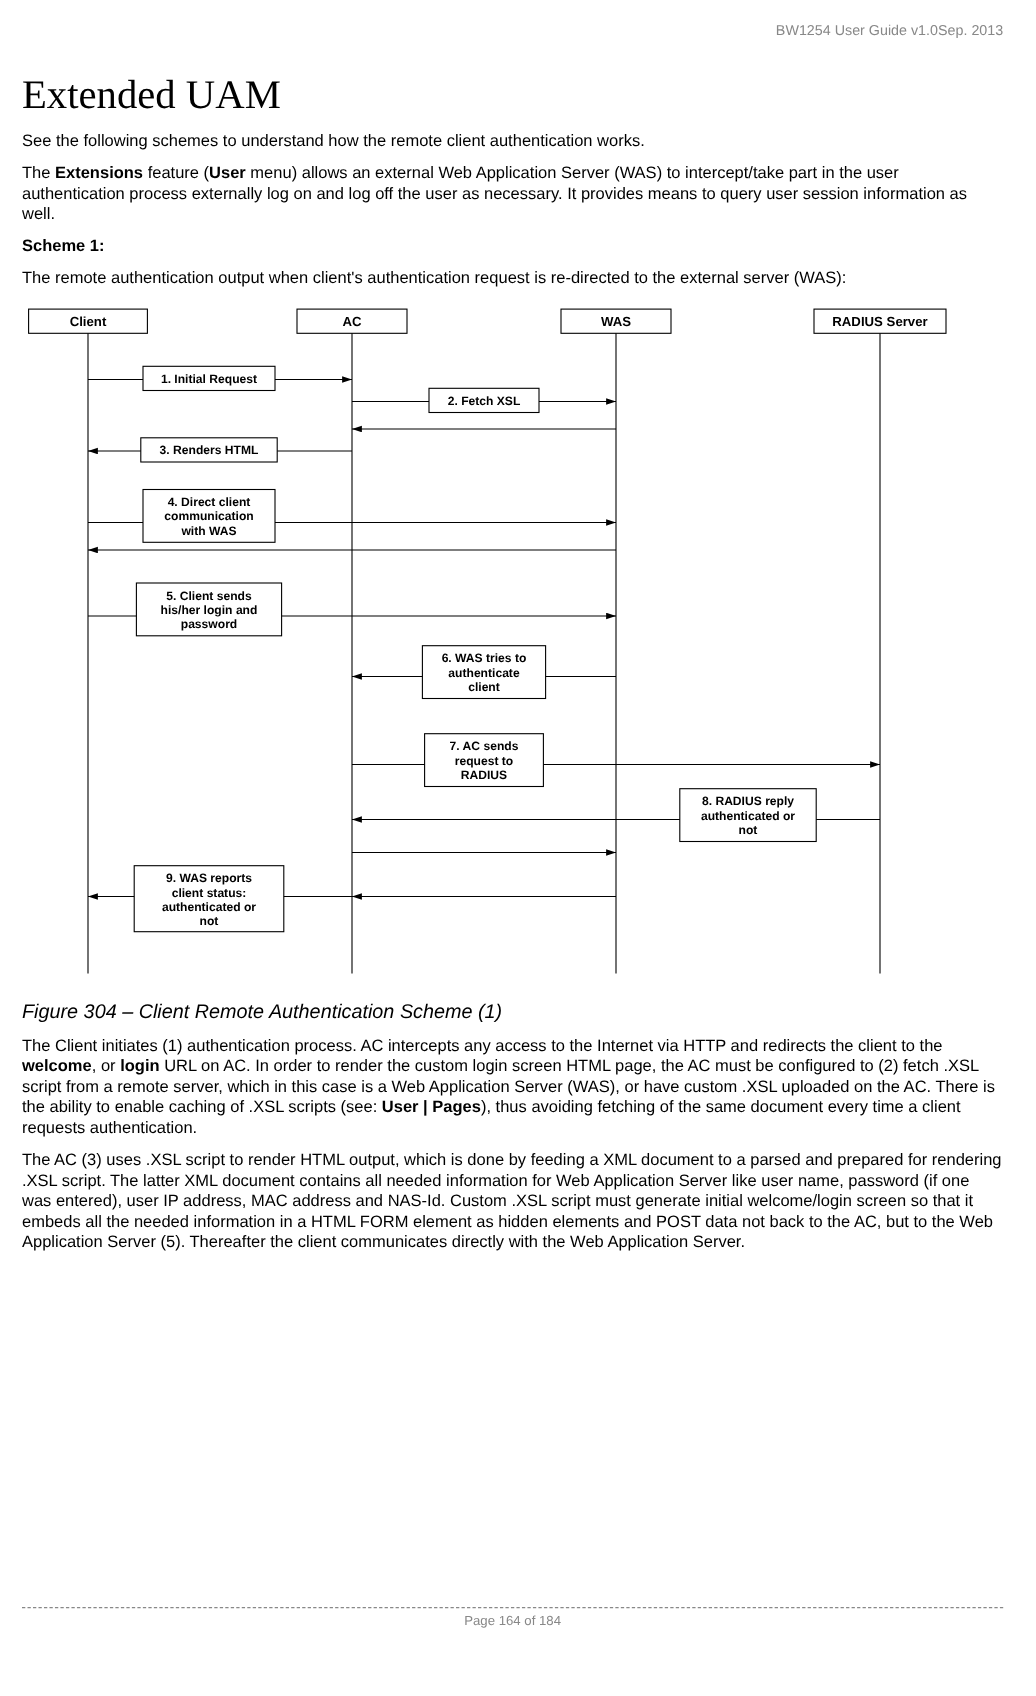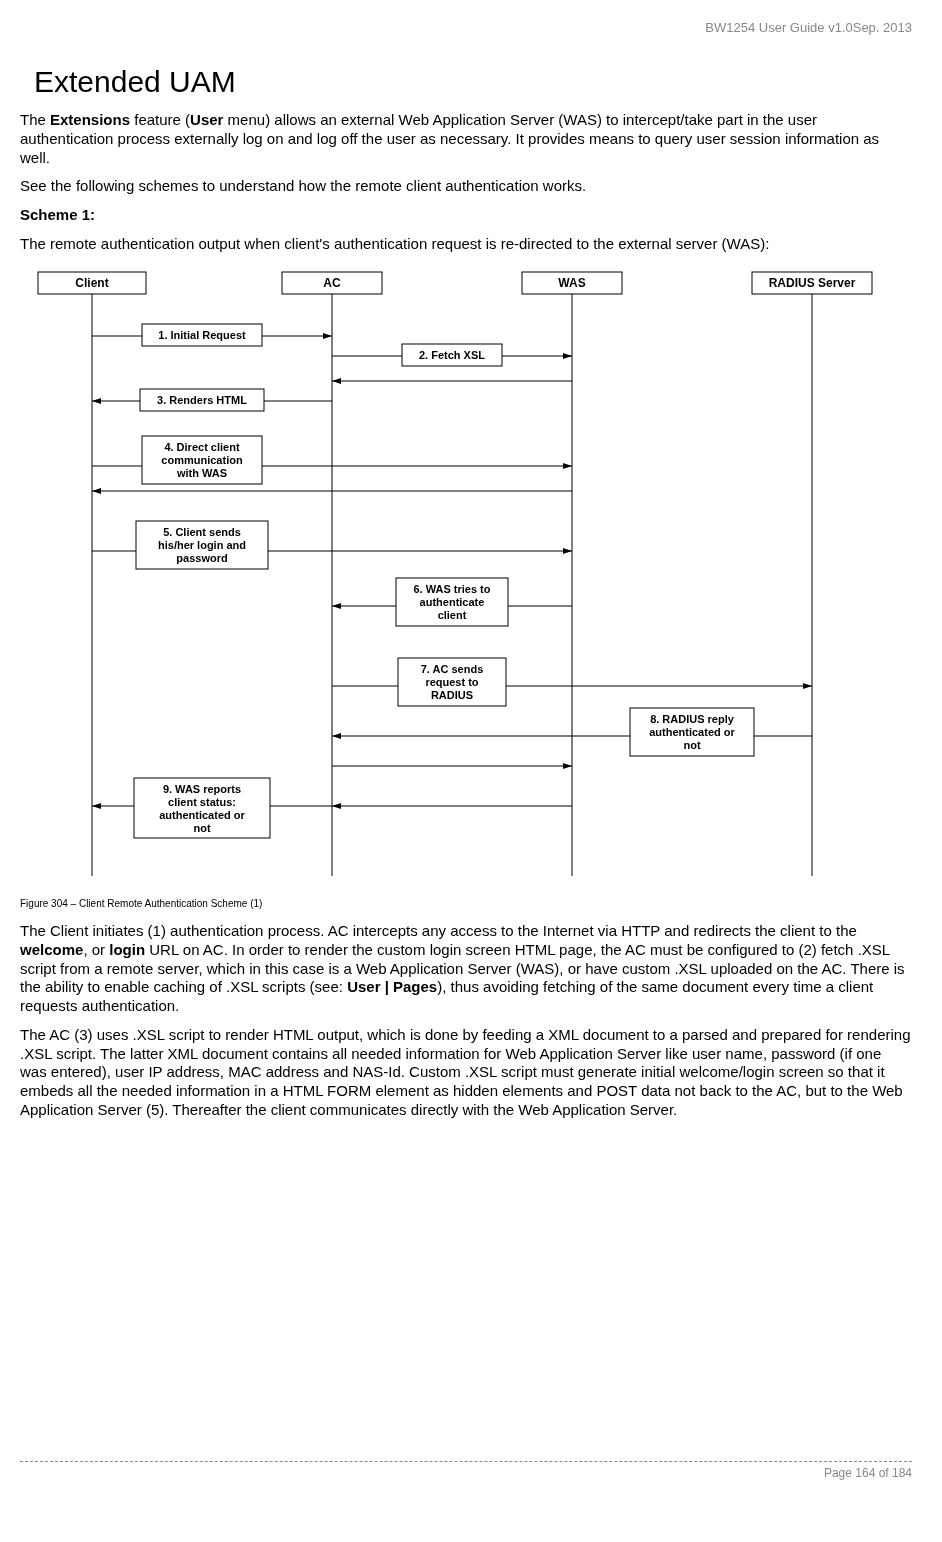--- a/index.html
+++ b/index.html
@@ -17,71 +17,72 @@
     box-sizing: border-box;
   }
   .header-row {
     display: flex;
     justify-content: flex-end;
     font-size: 13px;
     color: #888;
     margin-bottom: 30px;
   }
   h1 {
-    font-size: 30px;
+    font-size: 37px;
     font-weight: normal;
-    margin: 0 0 12px 14px;
+    margin: 0 0 12px 0;
+    font-family: Liberation Serif, serif;
   }
   p {
     font-size: 15px;
     line-height: 1.25;
     margin: 0 0 10px 0;
   }
   b { font-weight: bold; }
   .figure-caption {
-    font-size: 10px;
+    font-style: italic;
+    font-size: 18px;
     margin: 8px 0 12px 0;
   }
   .diagram {
     margin: 12px 0 6px 0;
     position: relative;
-    text-align: right;
   }
   .footer {
     position: absolute;
     bottom: 20px;
     left: 20px;
     right: 30px;
   }
   .dashed-line {
     border-top: 1px dashed #888;
     margin-bottom: 4px;
   }
   .page-num {
-    text-align: right;
+    text-align: center;
     font-size: 12px;
     color: #888;
   }
 </style>
 </head>
 <body>
 
 <div class="page">
   <div class="header-row">
     <span>BW1254 User Guide v1.0</span>
     <span>Sep.  2013</span>
   </div>
 
   <h1>Extended UAM</h1>
 
+  <p>See the following schemes to understand how the remote client authentication works.</p>
+
   <p>
     <span>The </span><b>Extensions</b><span> feature (</span><b>User</b><span> menu) allows an external Web Application Server (WAS) to intercept/take part in the user authentication process externally log on and log off the user as necessary. It provides means to query user session information as well.</span>
   </p>
-
-  <p>See the following schemes to understand how the remote client authentication works.</p>
 
   <p><b>Scheme 1:</b></p>
 
   <p>The remote authentication output when client's authentication request is re-directed to the external server (WAS):</p>
 
   <div class="diagram">
     <svg width="880" height="620">
 
       <defs>
         <marker id="ah" markerWidth="10" markerHeight="10" refX="9" refY="3" orient="auto">

